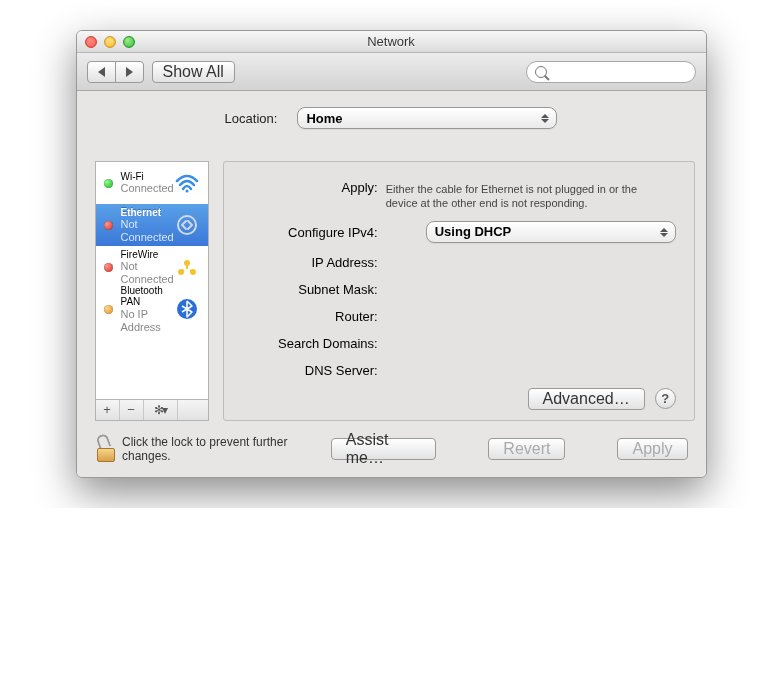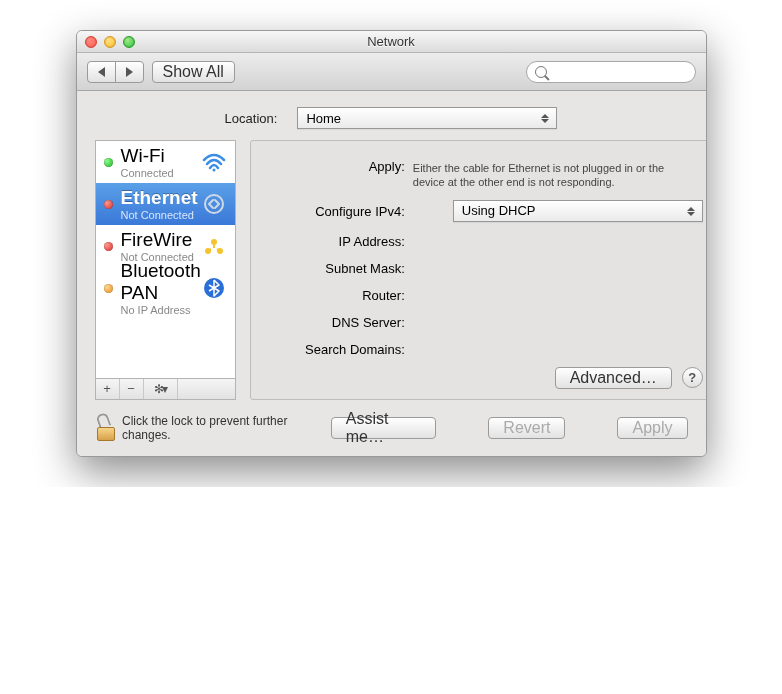--- a/index.html
+++ b/index.html
@@ -113,38 +113,39 @@
   }
   .content {
     background: #e8e6e4;
     padding: 16px 18px 14px 18px;
   }
   .location-row {
     display:flex;
     align-items:center;
     justify-content:center;
     gap: 20px;
-    margin-bottom: 11px;
+    margin-bottom: 32px;
   }
   .label-right {
     text-align: right;
     color:#222;
   }
   .popup {
     background: linear-gradient(to bottom,#ffffff,#eaeaea);
     border: 1px solid #979797;
-    border-radius: 0;
+    border-radius: 8px;
     height: 22px;
     display: flex;
     align-items: center;
     padding: 0 22px 0 8px;
     position: relative;
     font-size: 13px;
     box-shadow: 0 1px 0 rgba(255,255,255,0.6) inset, 0 1px 1px rgba(0,0,0,0.05);
     cursor: default;
+    font-weight: bold;
   }
   .popup .arrows {
     position:absolute; right:4px; top:3px;
     width:14px; height:15px;
     display:flex; flex-direction:column;
     align-items:center;
     justify-content:center;
     gap:1px;
   }
   .arr-up, .arr-down {
@@ -203,21 +204,21 @@
     flex-shrink:0;
     box-shadow: inset 0 0 1px rgba(0,0,0,0.5);
   }
   .dot-green{background:radial-gradient(circle at 30% 30%,#8dff8d,#1eb01e);}
   .dot-red{background:radial-gradient(circle at 30% 30%,#ff9a8d,#d82b2b);}
   .dot-orange{background:radial-gradient(circle at 30% 30%,#ffd88d,#e88b1e);}
   .side-text {
     flex:1;
     line-height:1.15;
   }
-  .side-name {font-size:19px;}
+  .side-name {font-size:10px;}
   .side-sub {font-size:11px; color:#888;}
   .side-item.selected .side-sub{color:#d8e6fa;}
   .side-item.selected .side-name{font-weight:bold; text-shadow:0 -1px 0 rgba(0,0,0,0.3);}
   .side-icon {
     width:26px;height:26px;
     flex-shrink:0;
     display:flex;align-items:center;justify-content:center;
   }
   .detail {
     flex:1;
@@ -456,25 +457,25 @@
         </div>
         <div class="field-row">
           <div class="field-label">Subnet Mask:</div>
           <div class="field-value"></div>
         </div>
         <div class="field-row">
           <div class="field-label">Router:</div>
           <div class="field-value"></div>
         </div>
         <div class="field-row">
+          <div class="field-label">Search Domains:</div>
+          <div class="field-value"></div>
+        </div>
+        <div class="field-row">
           <div class="field-label">DNS Server:</div>
-          <div class="field-value"></div>
-        </div>
-        <div class="field-row">
-          <div class="field-label">Search Domains:</div>
           <div class="field-value"></div>
         </div>
 
         <div class="detail-spacer"></div>
 
         <div class="adv-row">
           <div class="btn" style="padding:0 14px">Advanced…</div>
           <div class="help-btn">?</div>
         </div>
 

